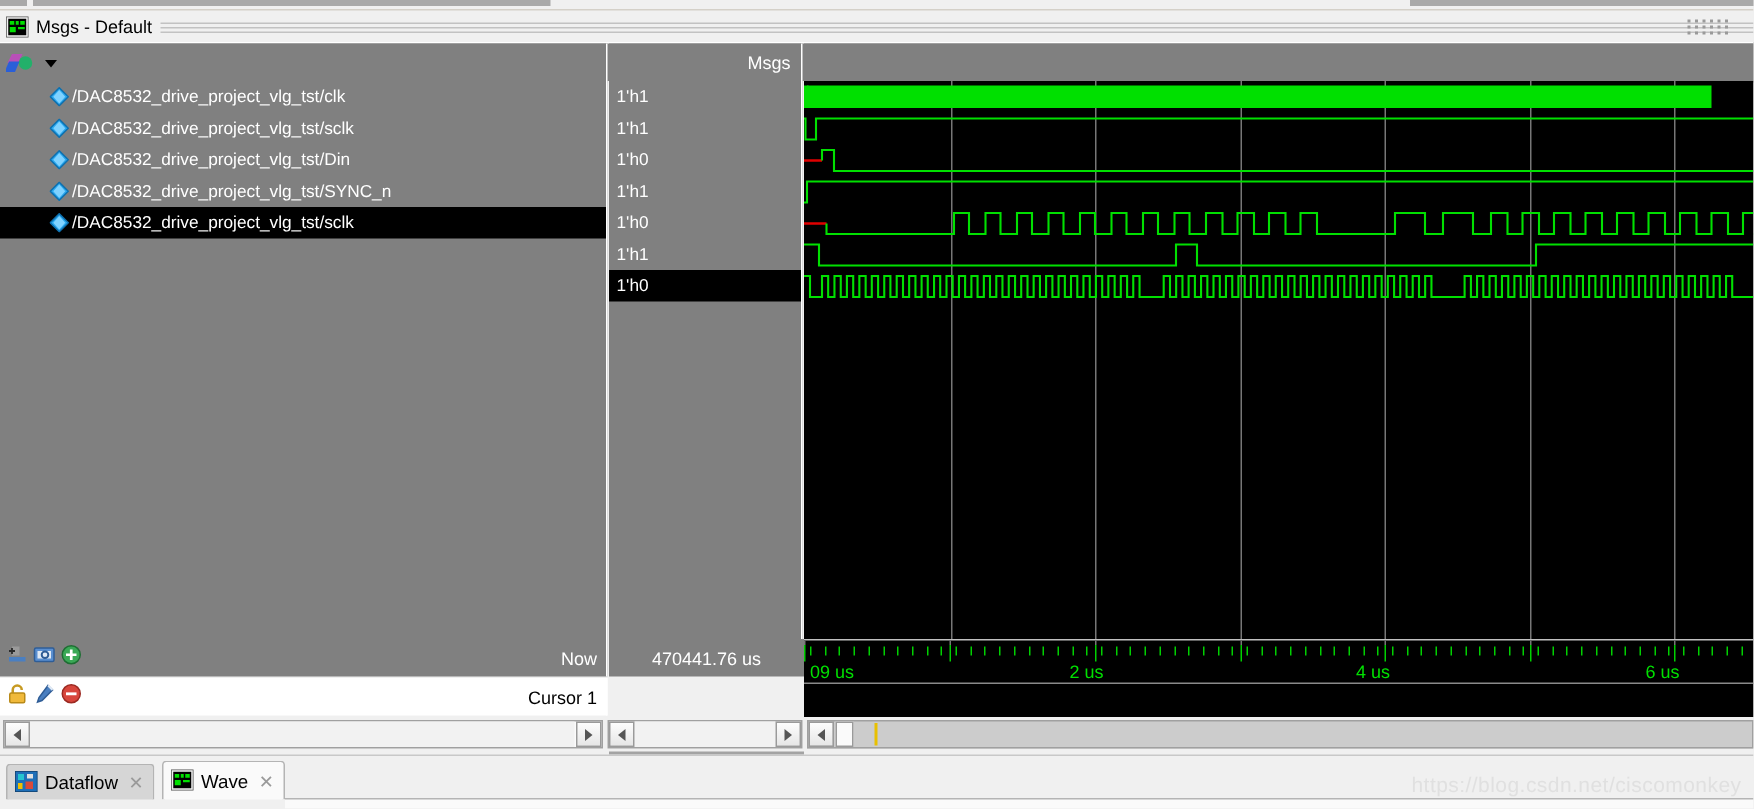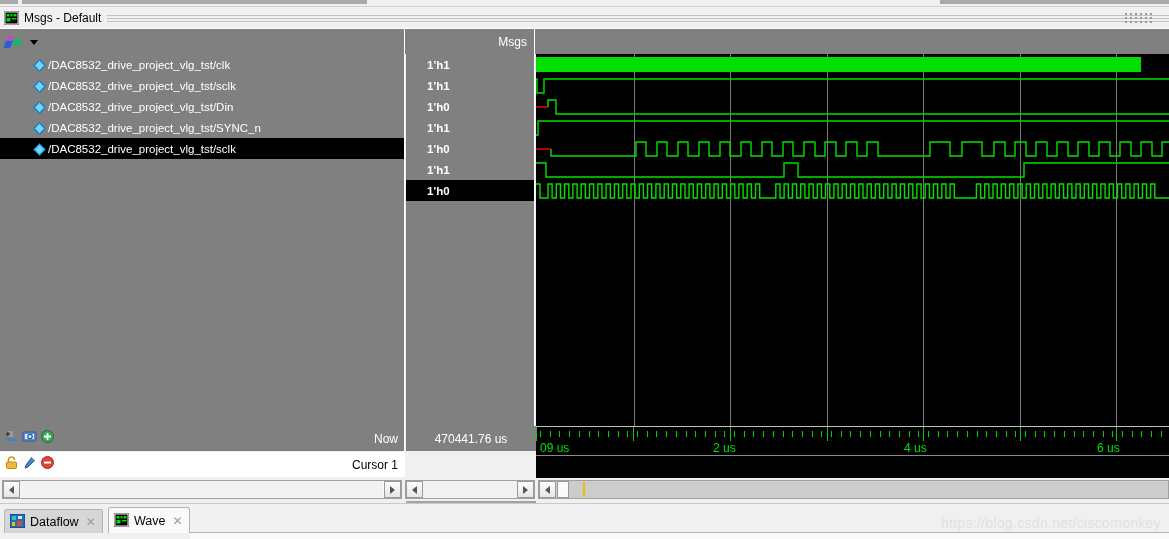--- a/index.html
+++ b/index.html
@@ -66,21 +66,21 @@
   }
   .wave-pane {
     position:absolute; left:536px; top:54px; right:0; height:372px;
     background:#000; overflow:hidden;
   }
 
   .sig-row { height:21px; display:flex; align-items:center; padding-left:26px; position:relative; }
   .sig-row.sel { background:#000; }
   .sig-diamond { position:absolute; left:33px; top:4px; width:13px; height:13px; }
   .sig-label { font-size:11.5px; color:#fff; margin-left:22px; white-space:nowrap; }
-  .val-row { height:21px; display:flex; align-items:center; padding-left:21px; font-size:11.5px; color:#fff;font-weight:bold; }
+  .val-row { height:21px; display:flex; align-items:center; padding-left:5px; font-size:11.5px; color:#fff; }
   .val-row.sel { background:#000; }
 
   
   .wave-canvas { position:absolute; left:0; top:0; width:633px; height:372px; }
   .gridline { position:absolute; top:0; width:1px; height:372px; background:#777; }
 
   
   .ruler {
     position:absolute; left:536px; top:426px; right:0; height:52px;
     background:#000; overflow:hidden; border-top:1px solid #c0c0c0;

